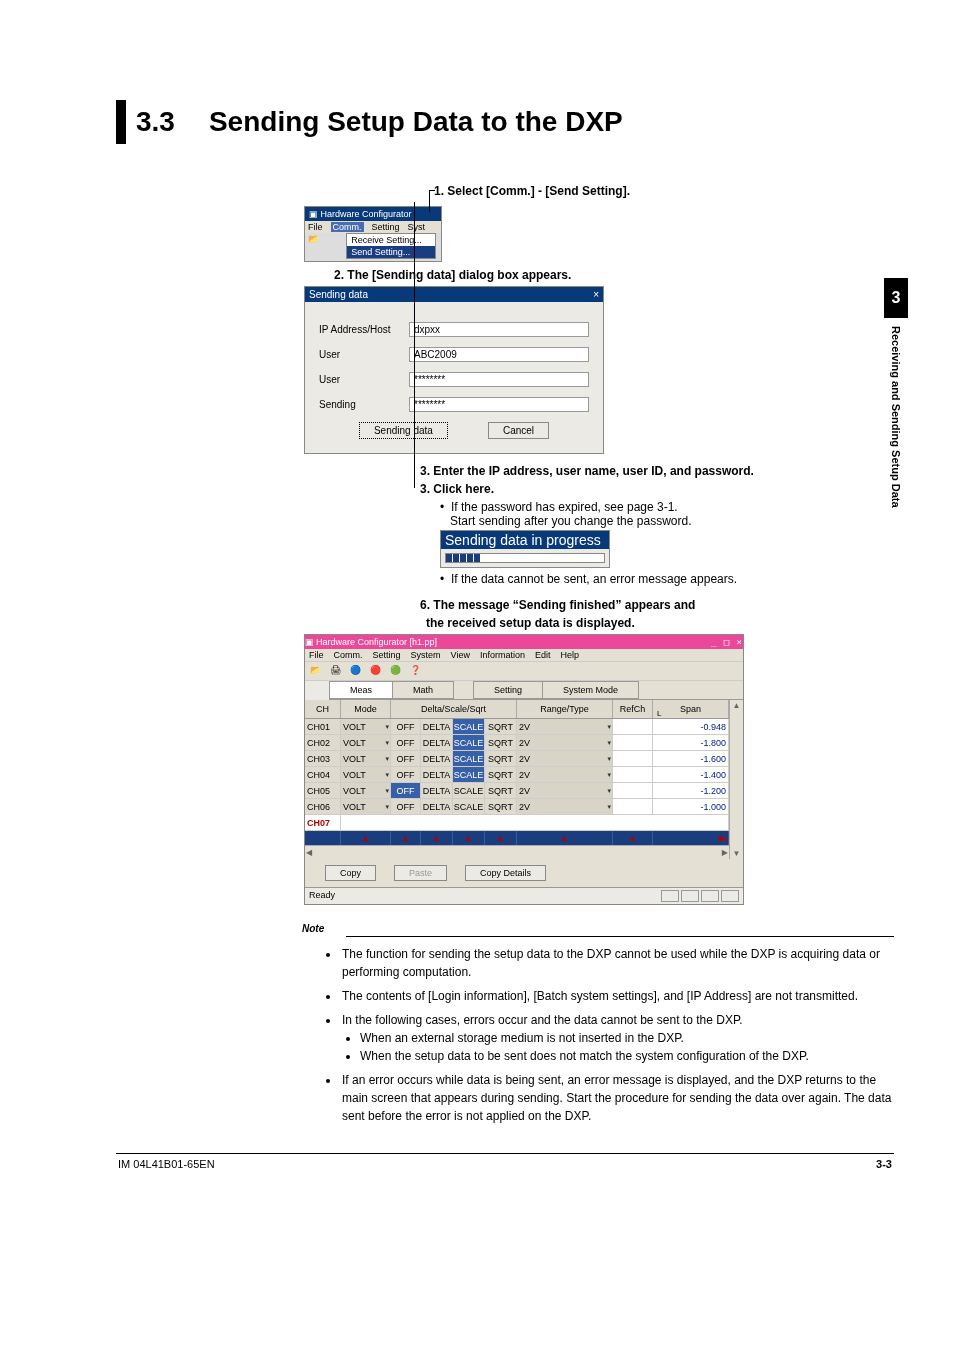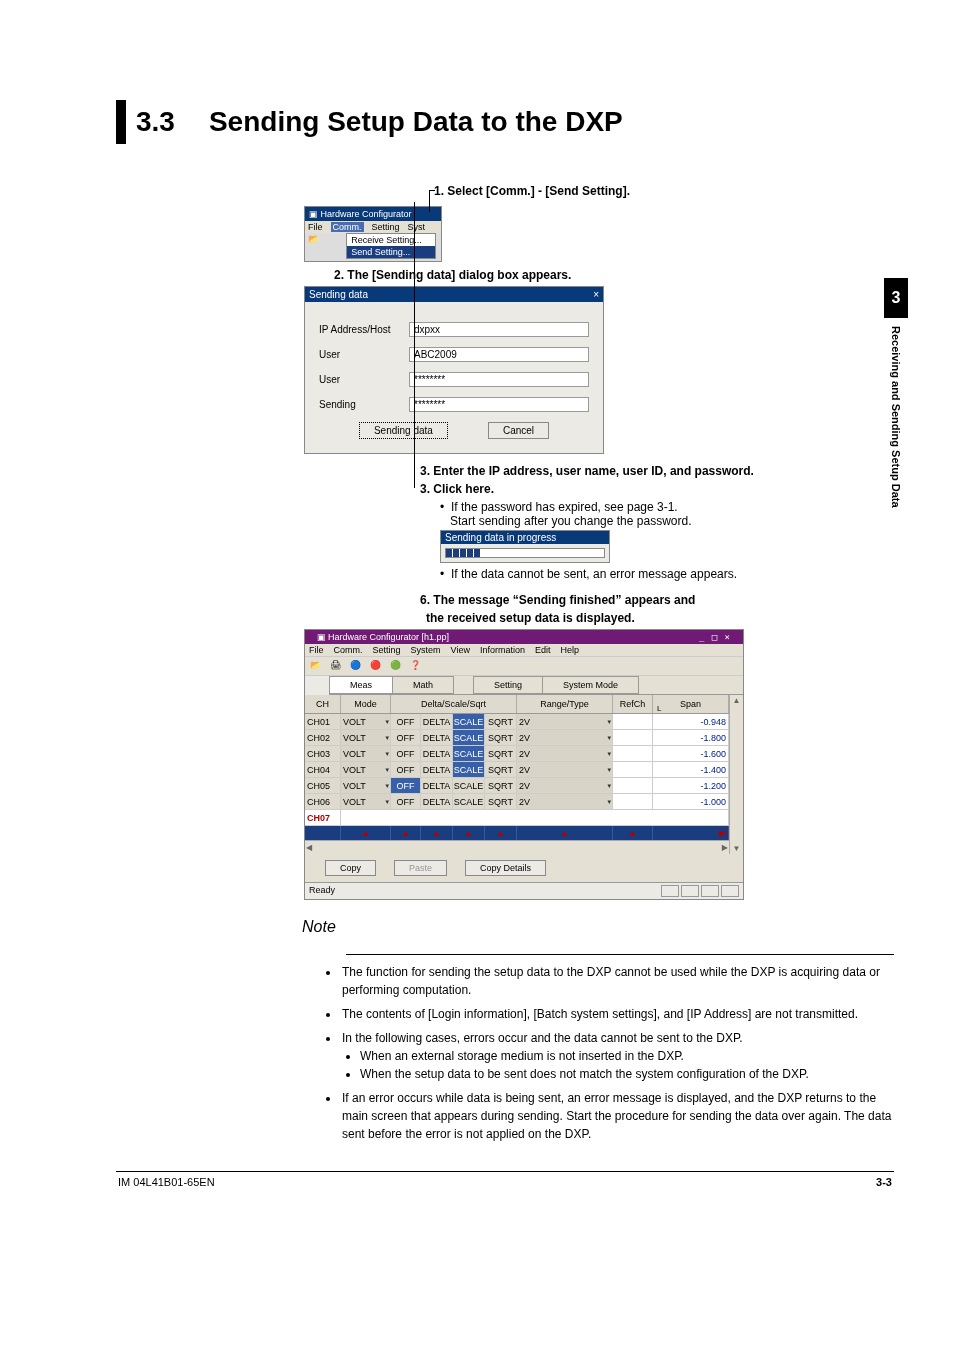--- a/index.html
+++ b/index.html
@@ -63,32 +63,32 @@
   .dlg-title { background: #083a7a; color:#fff; padding: 2px 4px; display:flex; justify-content:space-between; }
   .dlg-body { padding: 10px 14px; }
   .dlg-row { display:flex; align-items:center; margin: 10px 0; }
   .dlg-label { width: 90px; }
   .dlg-input { flex:1; background:#fff; border:1px solid #999; padding:1px 4px; height:15px; }
   .dlg-btns { display:flex; gap: 40px; justify-content:center; margin: 8px 0 4px; }
   .dlg-btn { border:1px solid #888; background:#eceae4; padding: 2px 14px; font-size:10px; }
   .dlg-btn.focus { border:1px dotted #000; }
 
   
-  .progress-box { width:170px; border:1px solid #888; background:#eceae4; margin:2px 0 4px 20px; font-size:10px; }
+  .progress-box { width:170px; border:1px solid #888; background:#eceae4; margin:2px 0 4px 20px; font-size:14px; }
   .progress-title { background:#083a7a; color:#fff; padding:1px 4px; }
   .progress-bar { margin:4px; height:10px; border:1px solid #888; background:#fff; display:flex; }
   .progress-fill { width:30%; display:flex; }
   .progress-fill span { width:6px; background:#1a3d80; margin-right:1px; }
 
   
   .appwin {
     width: 440px; border:1px solid #888; background:#eceae4; font-size:9px;
     margin: 4px 0 18px 0;
   }
-  .app-title { background:#701a75; color:#fff; padding:2px 12px; display:flex; justify-content:space-between; }
+  .app-title { background:#ec4899; color:#fff; padding:2px 0; display:flex; justify-content:space-between; }
   .app-menubar { background:#e4e0d4; padding:1px 4px; display:flex; gap:10px; }
   .app-toolbar { background:#e4e0d4; padding:2px 4px; display:flex; gap:6px; border-top:1px solid #ccc; border-bottom:1px solid #ccc; }
   .app-toolbar span { width:14px; height:14px; display:inline-block; border:1px solid transparent; }
   .app-tabs { background:#e4e0d4; display:flex; border-bottom:1px solid #999;margin-left:24px; }
   .app-tab { padding:3px 20px; border:1px solid #999; background:#fff; margin-right:-1px; }
   .app-tab.inactive { background:#e4e0d4; }
   .grid-head { display:flex; background:#dedacd; border-bottom:1px solid #999; }
   .gh { border-right:1px solid #aaa; padding:4px 2px; text-align:center; font-size:9px; }
   .grid-body { background:#fff; }
   .gr { display:flex; border-bottom:1px solid #ccc; height:16px; align-items:stretch; }
@@ -108,21 +108,21 @@
   .app-btn.dis { color:#999; }
   .app-status { border-top:1px solid #999; padding:2px 4px; display:flex; justify-content:space-between; }
   .app-status-boxes { display:flex; gap:2px; }
   .app-status-boxes span { width:18px; height:12px; border:1px solid #999; display:inline-block; }
   .scroll-stub { width:14px; background:#e4e0d4; border-left:1px solid #aaa; display:flex; flex-direction:column; justify-content:space-between; align-items:center; font-size:8px; color:#666; padding:1px 0;}
   .hscroll { height:14px; background:#e4e0d4; border-top:1px solid #aaa; display:flex; justify-content:space-between; align-items:center; font-size:8px; color:#666; padding:0 1px;}
 
   .bracket { border-left:1px solid #000; position:absolute; }
 
   
-  .note-head { font-style: italic; font-weight: normal; font-size: 16px; margin: 0 0 18px 186px; }
+  .note-head { font-style: italic; font-weight: bold; font-size: 10px; margin: 0 0 2px 186px; }
   .note-rule { border:0; border-top:1px solid #000; margin: 0 0 8px 230px; }
   .note-list { margin-left: 210px; font-size: 12px; line-height: 1.5; }
   .note-list > li { list-style: disc; margin-bottom: 6px; padding-left: 2px; margin-left: 14px;}
   .note-sub li { list-style: disc; margin-left: 18px; }
 
   .footer-rule { border:0; border-top:1px solid #000; margin: 28px 0 4px 0; }
   .footer { display:flex; justify-content:space-between; font-size:11px; padding: 0 2px; }
   .footer-right { font-weight: bold; }
 
   .winctl { font-family: 'Webdings', monospace; letter-spacing:1px; }

